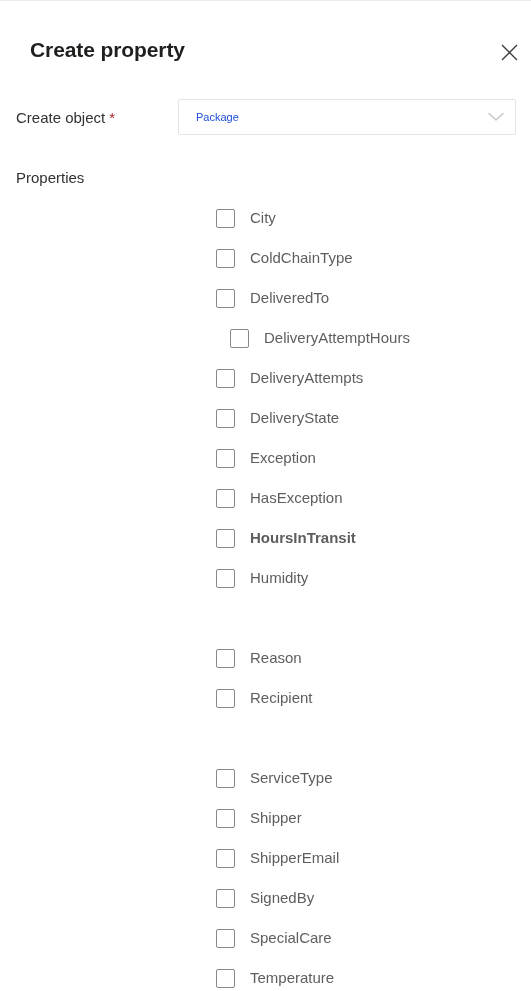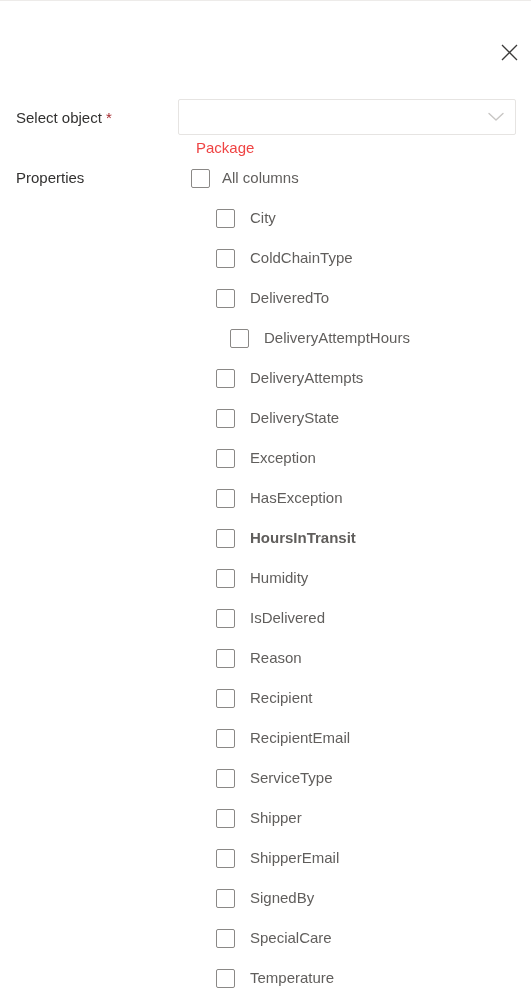--- a/index.html
+++ b/index.html
@@ -91,24 +91,23 @@
     border-radius: 2px;
     background: #ffffff;
     cursor: pointer;
   }
   #object-dropdown-value {
     position: absolute;
     left: 17px;
     top: 0;
     height: 34px;
     line-height: 34px;
-    font-size: 15px;
-    color: #ef4444;
-    white-space: nowrap;
-    margin-top: 31px;
+    font-size: 11px;
+    color: #1d4ed8;
+    white-space: nowrap;
   }
   #object-dropdown-chevron {
     position: absolute;
     right: 11px;
     top: 0;
     height: 34px;
     display: flex;
     align-items: center;
   }
   #object-dropdown-chevron svg { display: block; }
@@ -149,127 +148,116 @@
   }
   #all-columns-row .check-label { margin-left: 12px; }
   .child-row .check-label       { margin-left: 15px; }
 </style>
 </head>
 <body>
 
 <div id="panel">
 
   <div id="header">
+    <div id="panel-title">Create property</div>
 
     <button id="close-button" aria-label="Close">
       <span>
         <svg width="17" height="17" viewBox="0 0 17 17" aria-hidden="true">
           <path d="M1 1 L16 16 M16 1 L1 16" stroke="#3b3a39" stroke-width="1.3" fill="none"></path>
         </svg>
       </span>
     </button>
   </div>
 
   <div id="select-object-label" class="field-label">
-    <span>Select object</span><span class="required-mark">*</span>
+    <span>Create object</span><span class="required-mark">*</span>
   </div>
 
   <div id="object-dropdown" role="combobox">
     <div id="object-dropdown-value">Package</div>
     <span id="object-dropdown-chevron">
       <svg width="16" height="10" viewBox="0 0 16 10" aria-hidden="true">
         <path d="M1 1.5 L8 8 L15 1.5" stroke="#c8c6c4" stroke-width="1.4" fill="none" stroke-linecap="round" stroke-linejoin="round"></path>
       </svg>
     </span>
   </div>
 
   <div id="properties-label" class="field-label">Properties</div>
 
   <div id="checkbox-list">
 
-    <div id="all-columns-row" class="check-row">
-      <span class="checkbox"></span>
-      <span class="check-label">All columns</span>
+
+  <div class="check-row child-row" style="top: 206px;">
+        <span class="checkbox"></span>
+        <span class="check-label">City</span>
+      </div>
+      <div class="check-row child-row" style="top: 246px;">
+        <span class="checkbox"></span>
+        <span class="check-label">ColdChainType</span>
+      </div>
+      <div class="check-row child-row" style="top: 286px;">
+        <span class="checkbox"></span>
+        <span class="check-label">DeliveredTo</span>
+      </div>
+      <div class="check-row child-row" style="top: 326px; margin-left: 14px;">
+        <span class="checkbox"></span>
+        <span class="check-label">DeliveryAttemptHours</span>
+      </div>
+      <div class="check-row child-row" style="top: 366px;">
+        <span class="checkbox"></span>
+        <span class="check-label">DeliveryAttempts</span>
+      </div>
+      <div class="check-row child-row" style="top: 406px;">
+        <span class="checkbox"></span>
+        <span class="check-label">DeliveryState</span>
+      </div>
+      <div class="check-row child-row" style="top: 446px;">
+        <span class="checkbox"></span>
+        <span class="check-label">Exception</span>
+      </div>
+      <div class="check-row child-row" style="top: 486px;">
+        <span class="checkbox"></span>
+        <span class="check-label">HasException</span>
+      </div>
+      <div class="check-row child-row" style="top: 526px; font-weight: bold;">
+        <span class="checkbox"></span>
+        <span class="check-label">HoursInTransit</span>
+      </div>
+      <div class="check-row child-row" style="top: 566px;">
+        <span class="checkbox"></span>
+        <span class="check-label">Humidity</span>
+      </div>
+      <div class="check-row child-row" style="top: 646px;">
+        <span class="checkbox"></span>
+        <span class="check-label">Reason</span>
+      </div>
+      <div class="check-row child-row" style="top: 686px;">
+        <span class="checkbox"></span>
+        <span class="check-label">Recipient</span>
+      </div>
+      <div class="check-row child-row" style="top: 766px;">
+        <span class="checkbox"></span>
+        <span class="check-label">ServiceType</span>
+      </div>
+      <div class="check-row child-row" style="top: 806px;">
+        <span class="checkbox"></span>
+        <span class="check-label">Shipper</span>
+      </div>
+      <div class="check-row child-row" style="top: 846px;">
+        <span class="checkbox"></span>
+        <span class="check-label">ShipperEmail</span>
+      </div>
+      <div class="check-row child-row" style="top: 886px;">
+        <span class="checkbox"></span>
+        <span class="check-label">SignedBy</span>
+      </div>
+      <div class="check-row child-row" style="top: 926px;">
+        <span class="checkbox"></span>
+        <span class="check-label">SpecialCare</span>
+      </div>
+      <div class="check-row child-row" style="top: 966px;">
+        <span class="checkbox"></span>
+        <span class="check-label">Temperature</span>
+      </div>
     </div>
 
-  <div class="check-row child-row" style="top: 206px;">
-        <span class="checkbox"></span>
-        <span class="check-label">City</span>
-      </div>
-      <div class="check-row child-row" style="top: 246px;">
-        <span class="checkbox"></span>
-        <span class="check-label">ColdChainType</span>
-      </div>
-      <div class="check-row child-row" style="top: 286px;">
-        <span class="checkbox"></span>
-        <span class="check-label">DeliveredTo</span>
-      </div>
-      <div class="check-row child-row" style="top: 326px; margin-left: 14px;">
-        <span class="checkbox"></span>
-        <span class="check-label">DeliveryAttemptHours</span>
-      </div>
-      <div class="check-row child-row" style="top: 366px;">
-        <span class="checkbox"></span>
-        <span class="check-label">DeliveryAttempts</span>
-      </div>
-      <div class="check-row child-row" style="top: 406px;">
-        <span class="checkbox"></span>
-        <span class="check-label">DeliveryState</span>
-      </div>
-      <div class="check-row child-row" style="top: 446px;">
-        <span class="checkbox"></span>
-        <span class="check-label">Exception</span>
-      </div>
-      <div class="check-row child-row" style="top: 486px;">
-        <span class="checkbox"></span>
-        <span class="check-label">HasException</span>
-      </div>
-      <div class="check-row child-row" style="top: 526px; font-weight: bold;">
-        <span class="checkbox"></span>
-        <span class="check-label">HoursInTransit</span>
-      </div>
-      <div class="check-row child-row" style="top: 566px;">
-        <span class="checkbox"></span>
-        <span class="check-label">Humidity</span>
-      </div>
-      <div class="check-row child-row" style="top: 606px;">
-        <span class="checkbox"></span>
-        <span class="check-label">IsDelivered</span>
-      </div>
-      <div class="check-row child-row" style="top: 646px;">
-        <span class="checkbox"></span>
-        <span class="check-label">Reason</span>
-      </div>
-      <div class="check-row child-row" style="top: 686px;">
-        <span class="checkbox"></span>
-        <span class="check-label">Recipient</span>
-      </div>
-      <div class="check-row child-row" style="top: 726px;">
-        <span class="checkbox"></span>
-        <span class="check-label">RecipientEmail</span>
-      </div>
-      <div class="check-row child-row" style="top: 766px;">
-        <span class="checkbox"></span>
-        <span class="check-label">ServiceType</span>
-      </div>
-      <div class="check-row child-row" style="top: 806px;">
-        <span class="checkbox"></span>
-        <span class="check-label">Shipper</span>
-      </div>
-      <div class="check-row child-row" style="top: 846px;">
-        <span class="checkbox"></span>
-        <span class="check-label">ShipperEmail</span>
-      </div>
-      <div class="check-row child-row" style="top: 886px;">
-        <span class="checkbox"></span>
-        <span class="check-label">SignedBy</span>
-      </div>
-      <div class="check-row child-row" style="top: 926px;">
-        <span class="checkbox"></span>
-        <span class="check-label">SpecialCare</span>
-      </div>
-      <div class="check-row child-row" style="top: 966px;">
-        <span class="checkbox"></span>
-        <span class="check-label">Temperature</span>
-      </div>
-    </div>
-
 </div>
 
 </body></html>

